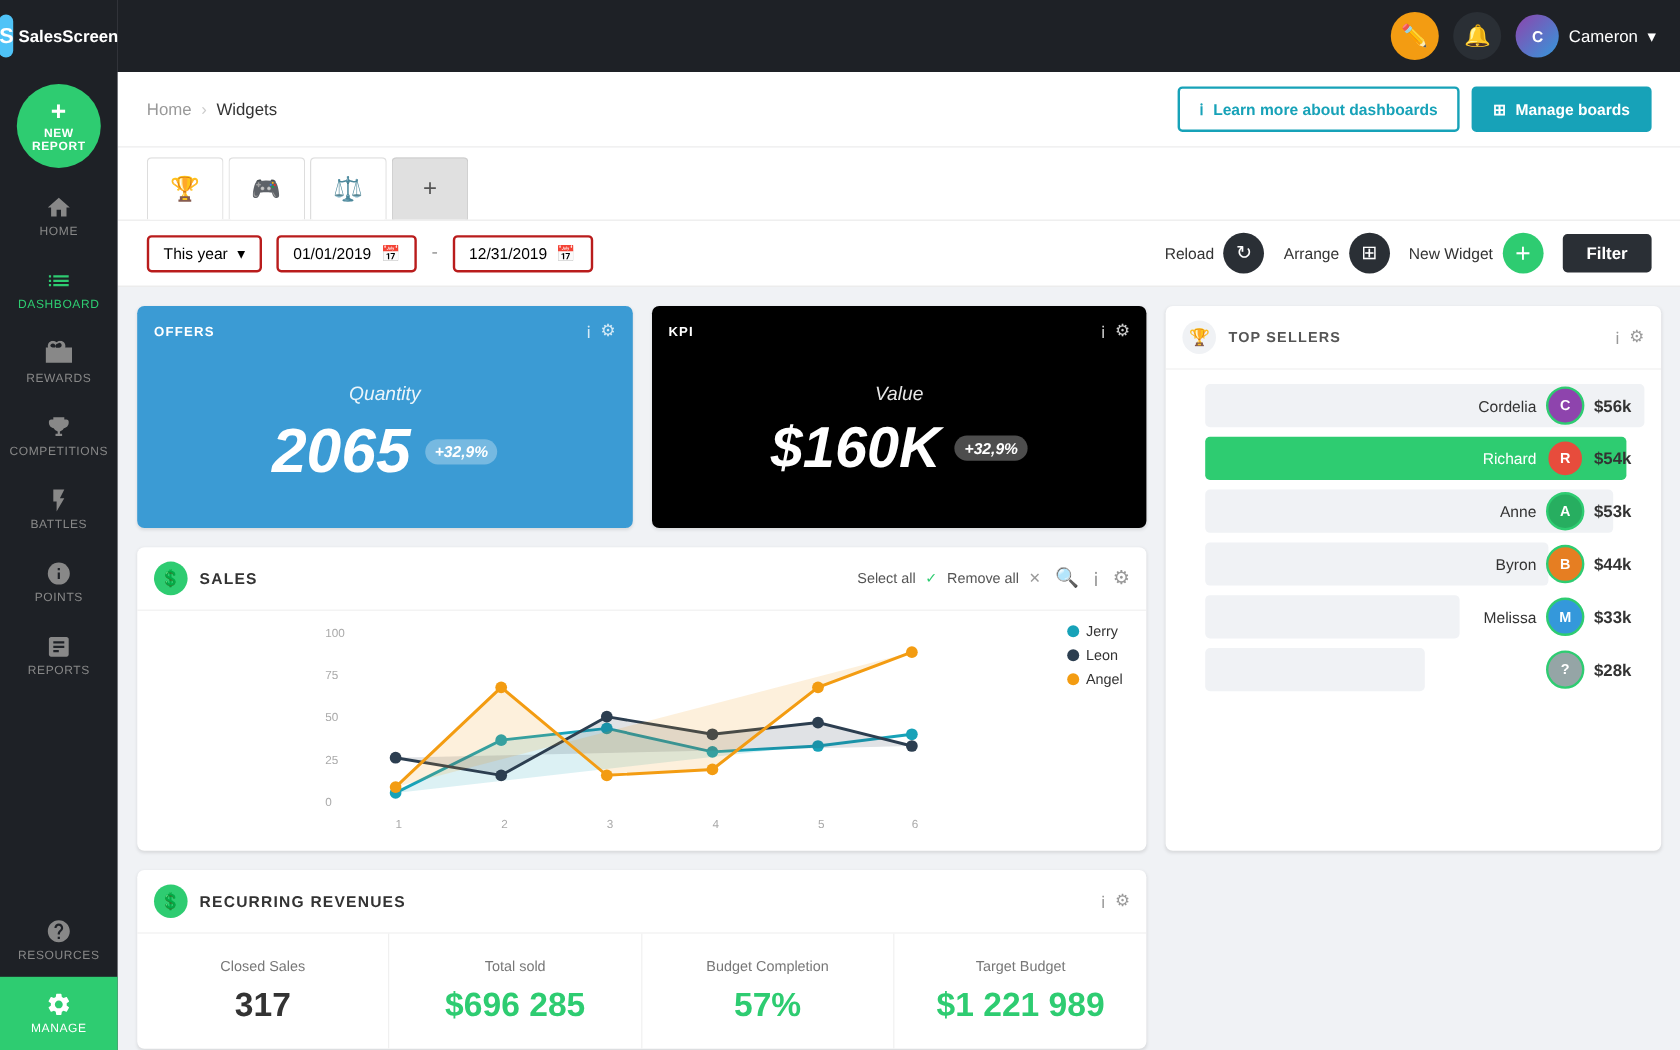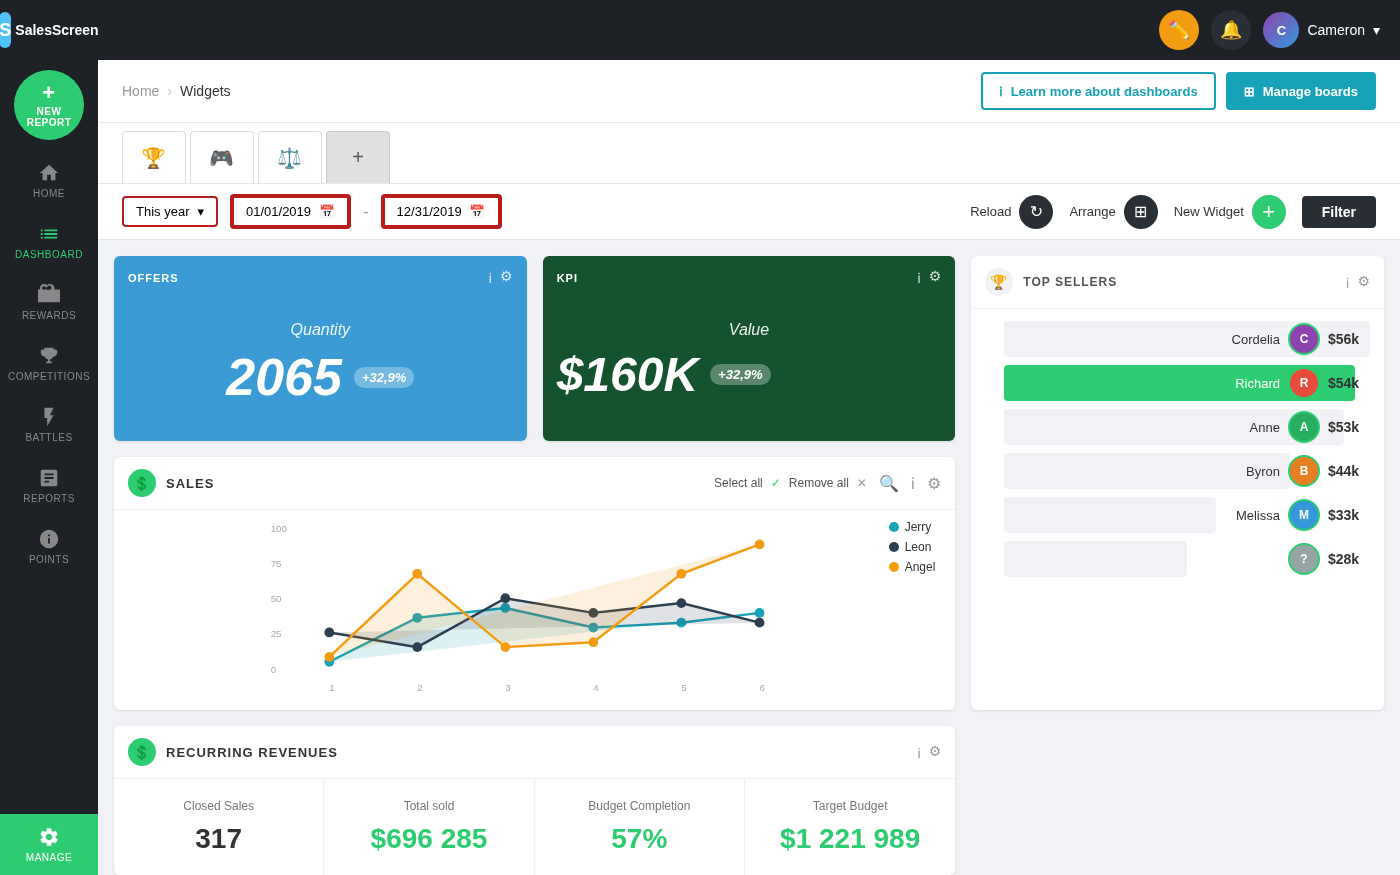--- a/index.html
+++ b/index.html
@@ -196,21 +196,21 @@
       padding: 6px 12px;
       border: 2px solid #b91c1c;
       border-radius: 4px;
       font-size: 13px;
       background: white;
       cursor: pointer;
     }
     .date-input {
       display: flex; align-items: center; gap: 8px;
       padding: 6px 12px;
-      border: 4px solid #b91c1c;
+      border: 2px solid #b91c1c;
       border-radius: 4px;
       font-size: 13px;
     }
     .date-dash { color: #999; }
     .filter-actions { margin-left: auto; display: flex; align-items: center; gap: 16px; }
     .filter-action-item {
       display: flex; align-items: center; gap: 8px;
       font-size: 13px; color: #333; cursor: pointer; font-weight: 500;
     }
     .filter-action-icon {
@@ -246,41 +246,41 @@
     }
 
     
     .widget-card {
       background: white;
       border-radius: 6px;
       overflow: hidden;
       box-shadow: 0 1px 3px rgba(0,0,0,0.1);
     }
     .widget-card.offers { background: #3b9bd4; color: white; }
-    .widget-card.kpi { background: #14532d; color: white; }
+    .widget-card.kpi { background: #000000; color: white; }
 
     .widget-header {
       display: flex; align-items: center; justify-content: space-between;
       padding: 12px 14px 0;
     }
     .widget-title { font-size: 11px; font-weight: 700; text-transform: uppercase; letter-spacing: 1px; }
     .widget-header-icons { display: flex; gap: 8px; opacity: 0.8; font-size: 14px; cursor: pointer; }
     .widget-body { padding: 14px; font-style: italic; }
 
     
     .offers-quantity { text-align: center; padding: 20px 0; }
     .offers-label { font-size: 16px; font-weight: 500; margin-bottom: 8px; opacity: 0.9; }
     .offers-value { font-size: 52px; font-weight: 700; display: flex; align-items: center; justify-content: center; gap: 12px; }
     .badge { background: rgba(255,255,255,0.3); padding: 3px 8px; border-radius: 12px; font-size: 13px; font-weight: 600; }
     .badge.positive { color: #fff; }
 
     
     .kpi-body { text-align: center; padding: 20px 0; }
     .kpi-label { font-size: 16px; font-weight: 500; margin-bottom: 8px; opacity: 0.9; }
-    .kpi-value { font-size: 48px; font-weight: 700; display: flex; align-items: center; justify-content: flex-start; gap: 12px; }
+    .kpi-value { font-size: 48px; font-weight: 700; display: flex; align-items: center; justify-content: center; gap: 12px; }
 
     
     .sales-widget { grid-column: 1 / 3; }
     .sales-header { display: flex; align-items: center; justify-content: space-between; padding: 12px 14px; border-bottom: 1px solid #f0f0f0; }
     .sales-title-row { display: flex; align-items: center; gap: 10px; }
     .sales-icon { width: 28px; height: 28px; background: #2ecc71; border-radius: 50%; display: flex; align-items: center; justify-content: center; color: white; font-size: 14px; }
     .sales-title { font-size: 13px; font-weight: 700; text-transform: uppercase; letter-spacing: 1px; color: #333; }
     .sales-controls { display: flex; align-items: center; gap: 12px; }
     .select-all-row { display: flex; align-items: center; gap: 8px; font-size: 12px; color: #555; }
     .select-all-check { color: #2ecc71; }
@@ -365,34 +365,40 @@
       <span>COMPETITIONS</span>
     </div>
     <div class="nav-item">
       <svg viewBox="0 0 24 24" fill="currentColor">
           <path d="M7 2v11h3v9l7-12h-4l4-8z"></path>
         </svg>
       <span>BATTLES</span>
     </div>
     <div class="nav-item">
       <svg viewBox="0 0 24 24" fill="currentColor">
-          <path d="M19 3H5c-1.1 0-2 .9-2 2v14c0 1.1.9 2 2 2h14c1.1 0 2-.9 2-2V5c0-1.1-.9-2-2-2zm-7 14H7v-2h5v2zm5-4H7v-2h10v2zm0-4H7V7h10v2z"></path>
-        </svg>
-      <span>REPORTS</span>
-    </div>
-    <div class="nav-item">
-      <svg viewBox="0 0 24 24" fill="currentColor">
           <circle cx="12" cy="12" r="10"></circle>
           <path fill="#1e2126" d="M11 7h2v2h-2zm0 4h2v6h-2z"></path>
         </svg>
       <span>POINTS</span>
     </div>
+    <div class="nav-item">
+      <svg viewBox="0 0 24 24" fill="currentColor">
+          <path d="M19 3H5c-1.1 0-2 .9-2 2v14c0 1.1.9 2 2 2h14c1.1 0 2-.9 2-2V5c0-1.1-.9-2-2-2zm-7 14H7v-2h5v2zm5-4H7v-2h10v2zm0-4H7V7h10v2z"></path>
+        </svg>
+      <span>REPORTS</span>
+    </div>
   </div>
 
   <div class="sidebar-bottom">
+    <div class="nav-item">
+      <svg viewBox="0 0 24 24" fill="currentColor">
+          <path d="M12 2C6.48 2 2 6.48 2 12s4.48 10 10 10 10-4.48 10-10S17.52 2 12 2zm1 17h-2v-2h2v2zm2.07-7.75l-.9.92C13.45 12.9 13 13.5 13 15h-2v-.5c0-1.1.45-2.1 1.17-2.83l1.24-1.26c.37-.36.59-.86.59-1.41 0-1.1-.9-2-2-2s-2 .9-2 2H8c0-2.21 1.79-4 4-4s4 1.79 4 4c0 .88-.36 1.68-.93 2.25z"></path>
+        </svg>
+      <span>RESOURCES</span>
+    </div>
     <div class="nav-item manage">
       <svg viewBox="0 0 24 24" fill="white">
           <path d="M19.14,12.94c0.04-0.3,0.06-0.61,0.06-0.94c0-0.32-0.02-0.64-0.07-0.94l2.03-1.58c0.18-0.14,0.23-0.41,0.12-0.61 l-1.92-3.32c-0.12-0.22-0.37-0.29-0.59-0.22l-2.39,0.96c-0.5-0.38-1.03-0.7-1.62-0.94L14.4,2.81c-0.04-0.24-0.24-0.41-0.48-0.41 h-3.84c-0.24,0-0.43,0.17-0.47,0.41L9.25,5.35C8.66,5.59,8.12,5.92,7.63,6.29L5.24,5.33c-0.22-0.08-0.47,0-0.59,0.22L2.74,8.87 C2.62,9.08,2.66,9.34,2.86,9.48l2.03,1.58C4.84,11.36,4.8,11.69,4.8,12s0.02,0.64,0.07,0.94l-2.03,1.58 c-0.18,0.14-0.23,0.41-0.12,0.61l1.92,3.32c0.12,0.22,0.37,0.29,0.59,0.22l2.39-0.96c0.5,0.38,1.03,0.7,1.62,0.94l0.36,2.54 c0.05,0.24,0.24,0.41,0.48,0.41h3.84c0.24,0,0.44-0.17,0.47-0.41l0.36-2.54c0.59-0.24,1.13-0.56,1.62-0.94l2.39,0.96 c0.22,0.08,0.47,0,0.59-0.22l1.92-3.32c0.12-0.22,0.07-0.47-0.12-0.61L19.14,12.94z M12,15.6c-1.98,0-3.6-1.62-3.6-3.6 s1.62-3.6,3.6-3.6s3.6,1.62,3.6,3.6S13.98,15.6,12,15.6z"></path>
         </svg>
       <span>MANAGE</span>
     </div>
   </div>
 </nav>
 
 <header class="topbar">

